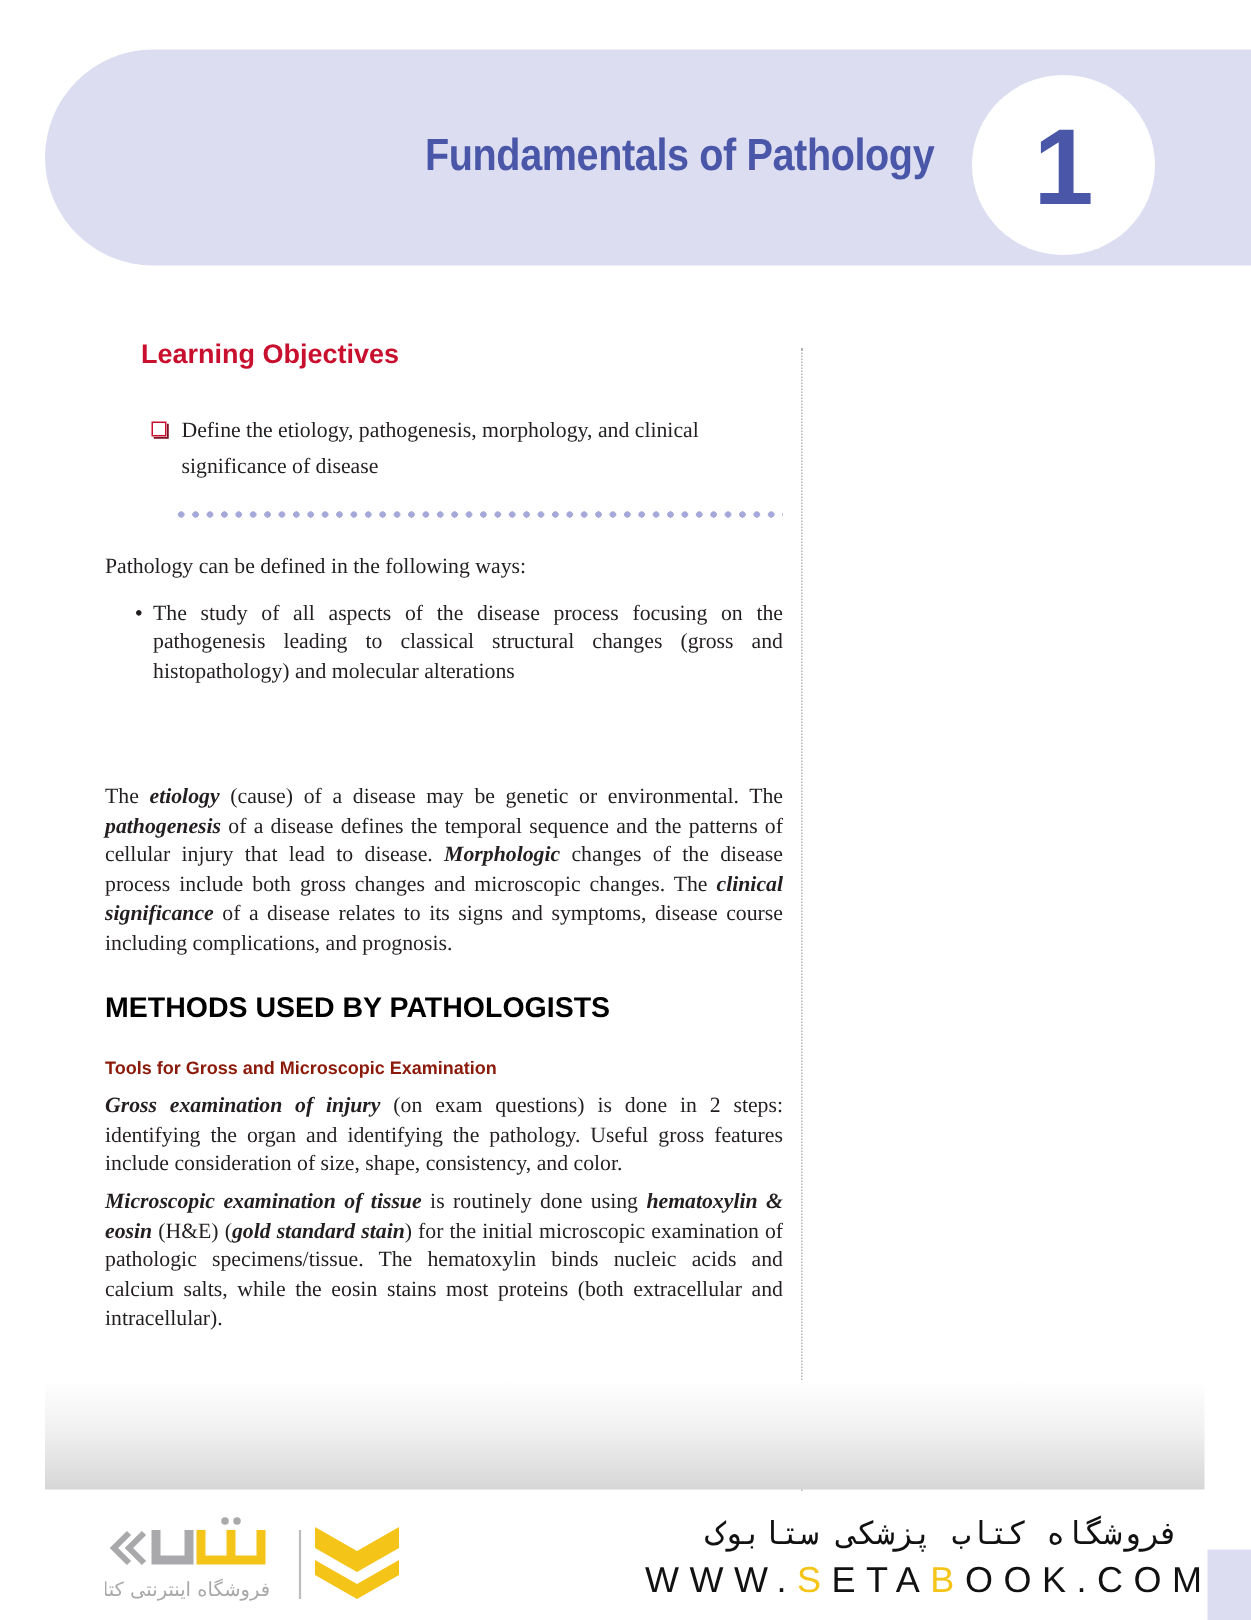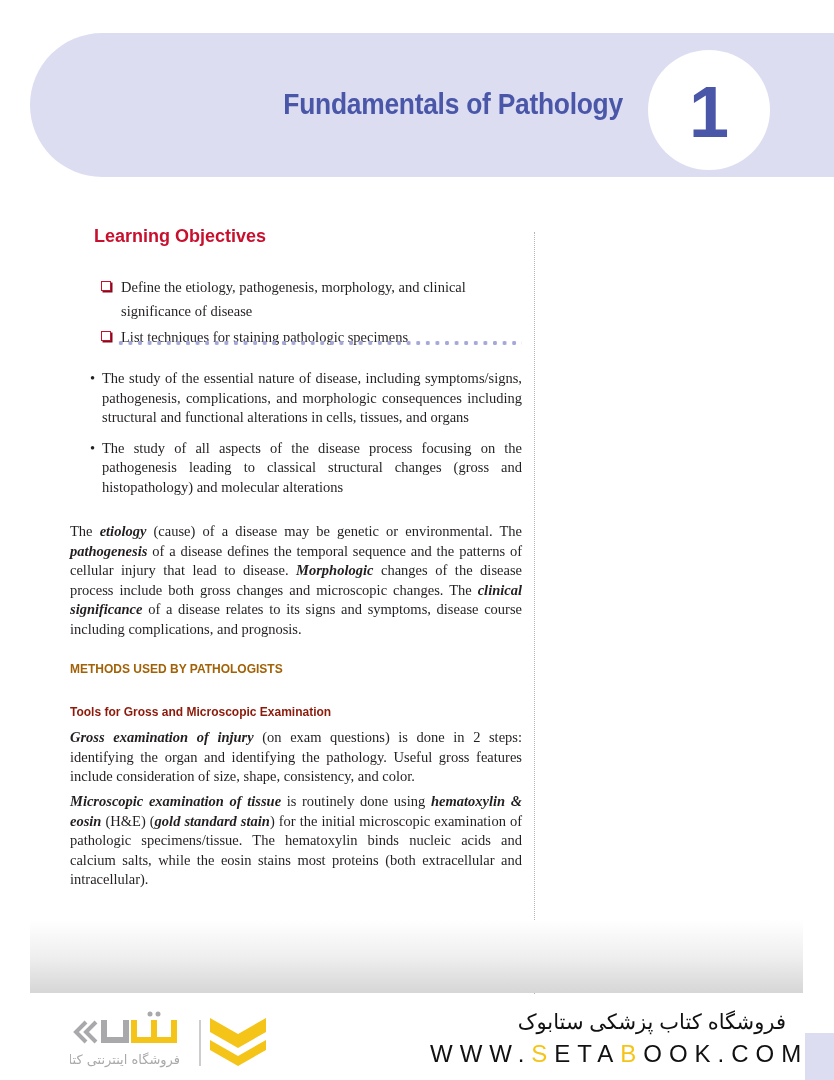--- a/index.html
+++ b/index.html
@@ -51,36 +51,36 @@
       background-image:radial-gradient(circle, #a5a8d8 2px, transparent 2.2px);
       background-size:9.6px 6px; background-repeat:repeat-x;
     }
     .body-text { position:absolute; left:70px; width:452px; font-size:14.5px; line-height:19.5px; text-align:justify; }
     .bullets { margin:0; padding:0; list-style:none; }
     .bullets li { position:relative; padding-left:32px; margin-bottom:11px; }
     .bullets li .dot { position:absolute; left:20px; top:0; }
     .section-title {
       position:absolute; left:70px; top:662px;
       font-family:"Liberation Sans", "DejaVu Sans", sans-serif;
-      font-weight:bold; font-size:12px; color:#a16207;
+      font-weight:bold; font-size:19px; color:#000000;
     }
     .subsection-title {
       position:absolute; left:70px; top:705px;
       font-family:"Liberation Sans", "DejaVu Sans", sans-serif;
       font-weight:bold; font-size:12px; color:#8b1a0a;
     }
     b { font-weight:bold;font-style:italic; }
     .gray-band {
       position:absolute; left:30px; top:920px; width:773px; height:73px;
       background:linear-gradient(to bottom, #ffffff 0%, #efefef 50%, #d6d6d6 100%);
     }
     .footer-logo { position:absolute; left:70px; top:1010px; width:260px; height:62px; }
     .persian-line {
       position:absolute; right:48px; top:1010px;
-      font-family:Liberation Sans, sans-serif; font-size:21px; color:#111; direction:rtl;
+      font-family:Liberation Mono, monospace; font-size:21px; color:#111; direction:rtl;
     }
     .url-line {
       position:absolute; left:430px; top:1040px;
       font-family:"Liberation Sans", "DejaVu Sans", sans-serif;
       font-size:24px; letter-spacing:7px; color:#111;
     }
     .url-line .accent { color:#f5c418; }
     .lavender-block { position:absolute; left:805px; top:1033px; width:29px; height:47px; background:#dcddf1; }
   </style>
 </head>
@@ -94,32 +94,28 @@
 </div>
 
 <div class="vdivider"></div>
 
 <div class="objectives-title">Learning Objectives</div>
 <ul class="obj-list">
   <li class="obj-item">
     <span class="obj-box"></span>
     <span>Define the etiology, pathogenesis, morphology, and clinical significance of disease</span>
   </li>
-  <li class="obj-item">
-    <span class="obj-box"></span>
-    <span>List techniques for staining pathologic specimens</span>
-  </li>
 </ul>
 <div class="dots-rule"></div>
 
 <div class="body-text" style="top:369px;">
+  <div style="margin-bottom:6px;">Pathology can be defined in the following ways:</div>
   <ul class="bullets">
     <li>
       <span class="dot">•</span>
-      <span>The study of the essential nature of disease, including symptoms/signs, pathogenesis, complications, and morphologic consequences including structural and functional alterations in cells, tissues, and organs</span>
     </li>
     <li>
       <span class="dot">•</span>
       <span>The study of all aspects of the disease process focusing on the pathogenesis leading to classical structural changes (gross and histopathology) and molecular alterations</span>
     </li>
   </ul>
 </div>
 
 <div class="body-text" style="top:522px;"><span>The </span><b>etiology</b><span> (cause) of a disease may be genetic or environmental. The </span><b>pathogenesis</b><span> of a disease defines the temporal sequence and the patterns of cellular injury that lead to disease. </span><b>Morphologic</b><span> changes of the disease process include both gross changes and microscopic changes. The </span><b>clinical significance</b><span> of a disease relates to its signs and symptoms, disease course including complications, and prognosis.</span></div>
 

